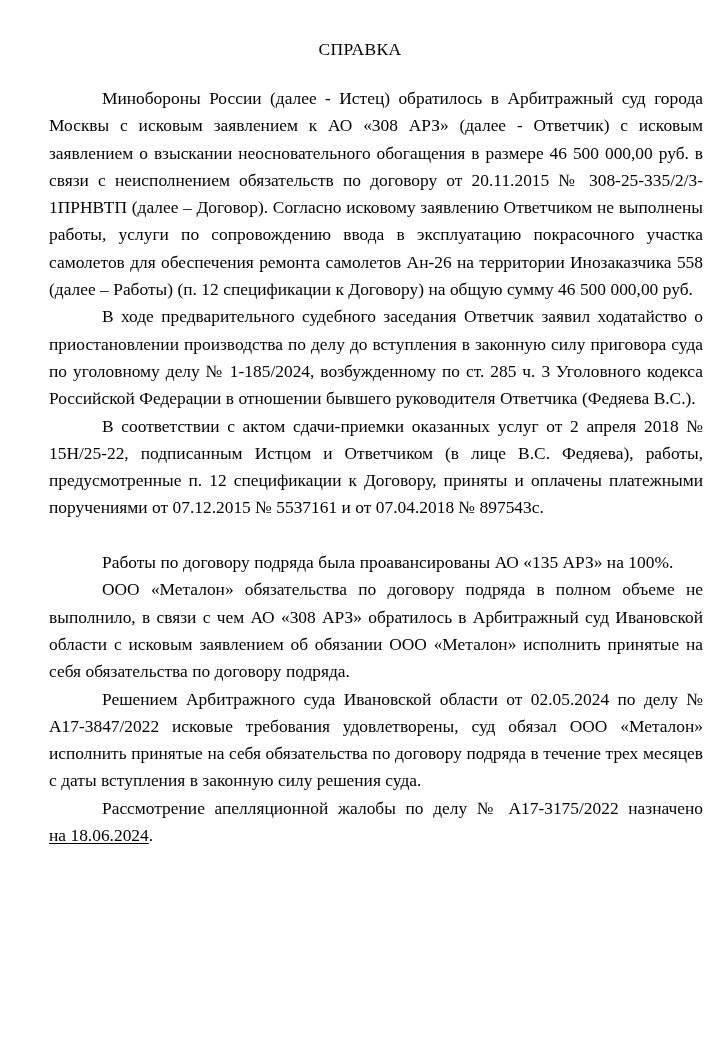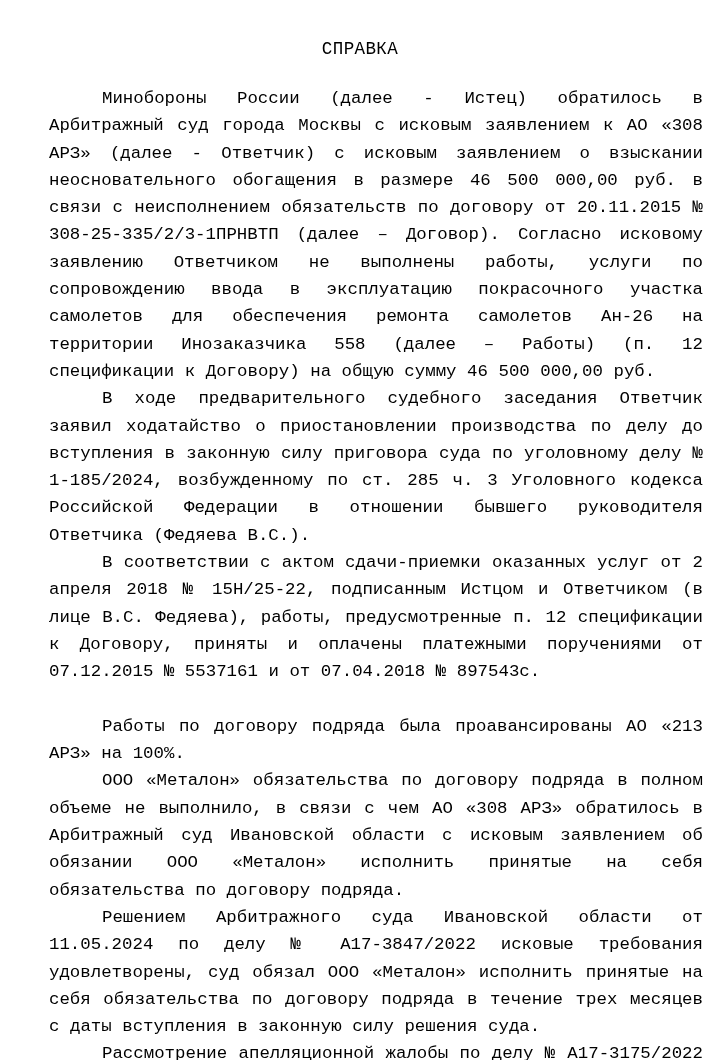--- a/index.html
+++ b/index.html
@@ -7,21 +7,21 @@
     margin: 0;
     padding: 0;
     background: #ffffff;
   }
   .page {
     position: relative;
     width: 720px;
     height: 1060px;
     background: #ffffff;
     overflow: hidden;
-    font-family: Liberation Mono, monospace;
+    font-family: Liberation Serif, serif;
     color: #000000;
   }
   .doc-title {
     position: absolute;
     top: 38px;
     left: 0;
     width: 720px;
     text-align: center;
     font-size: 17.5px;
     line-height: 22px;
@@ -69,23 +69,23 @@
     <p class="para">Минобороны России (далее - Истец) обратилось в Арбитражный суд города Москвы с исковым заявлением к АО «308 АРЗ» (далее - Ответчик) с исковым заявлением о взыскании неосновательного обогащения в размере 46 500 000,00 руб. в связи с неисполнением обязательств по договору от 20.11.2015 № 308-25-335/2/3-1ПРНВТП (далее – Договор). Согласно исковому заявлению Ответчиком не выполнены работы, услуги по сопровождению ввода в эксплуатацию покрасочного участка самолетов для обеспечения ремонта самолетов Ан-26 на территории Инозаказчика 558 (далее – Работы) (п. 12 спецификации к Договору) на общую сумму 46 500 000,00 руб.</p>
 
 
     <p class="para">В ходе предварительного судебного заседания Ответчик заявил ходатайство о приостановлении производства по делу до вступления в законную силу приговора суда по уголовному делу № 1-185/2024, возбужденному по ст. 285 ч. 3 Уголовного кодекса Российской Федерации в отношении бывшего руководителя Ответчика (Федяева В.С.).</p>
 
     <p class="para">В соответствии с актом сдачи-приемки оказанных услуг от 2 апреля 2018 № 15Н/25-22, подписанным Истцом и Ответчиком (в лице В.С. Федяева), работы, предусмотренные п. 12 спецификации к Договору, приняты и оплачены платежными поручениями от 07.12.2015 № 5537161 и от 07.04.2018 № 897543с.</p>
 
     <div class="gap-line"></div>
 
 
-    <p class="para">Работы по договору подряда была проавансированы АО «213 АРЗ» на 100%.</p>
+    <p class="para">Работы по договору подряда была проавансированы АО «135 АРЗ» на 100%.</p>
 
     <p class="para">ООО «Металон» обязательства по договору подряда в полном объеме не выполнило, в связи с чем АО «308 АРЗ» обратилось в Арбитражный суд Ивановской области с исковым заявлением об обязании ООО «Металон» исполнить принятые на себя обязательства по договору подряда.</p>
 
-    <p class="para">Решением Арбитражного суда Ивановской области от 11.05.2024 по делу № А17-3847/2022 исковые требования удовлетворены, суд обязал ООО «Металон» исполнить принятые на себя обязательства по договору подряда в течение трех месяцев с даты вступления в законную силу решения суда.</p>
+    <p class="para">Решением Арбитражного суда Ивановской области от 02.05.2024 по делу № А17-3847/2022 исковые требования удовлетворены, суд обязал ООО «Металон» исполнить принятые на себя обязательства по договору подряда в течение трех месяцев с даты вступления в законную силу решения суда.</p>
 
 
     <p class="para"><span>Рассмотрение апелляционной жалобы по делу № А17-3175/2022 назначено </span><u class="uline nowrap">на 18.06.2024</u><span>.</span></p>
 
   </div>
 </div>
 
 </body></html>

